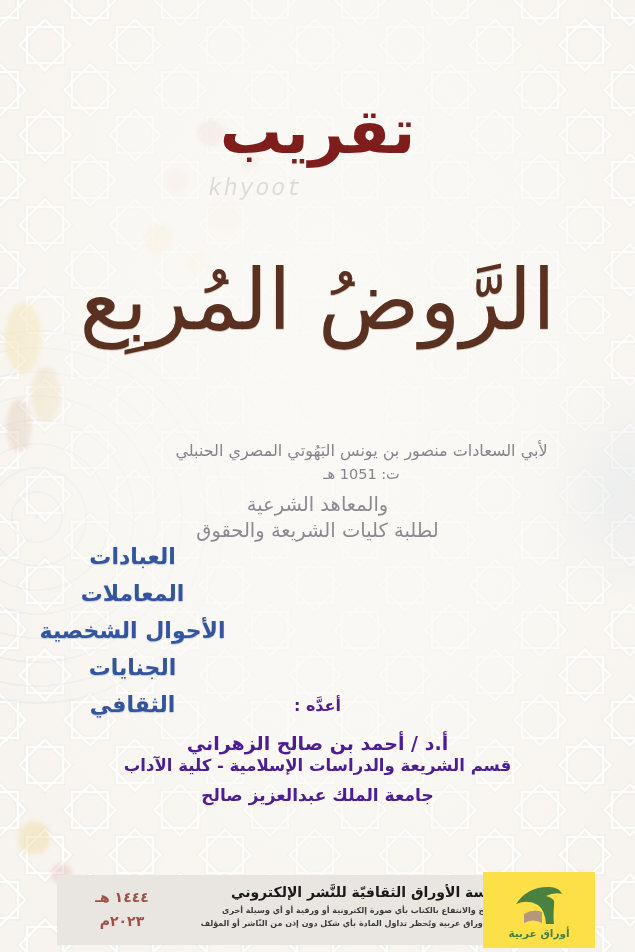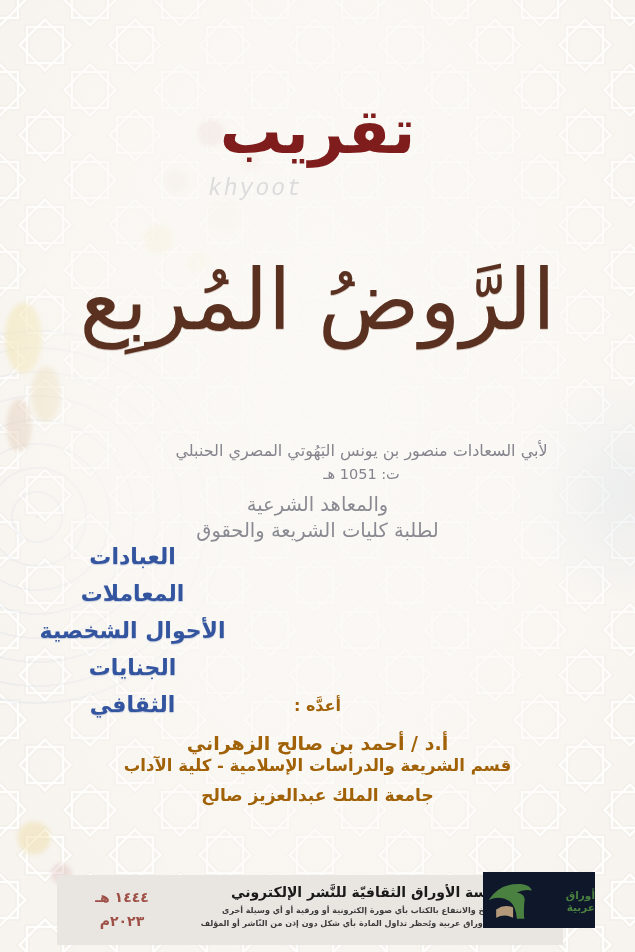--- a/index.html
+++ b/index.html
@@ -91,21 +91,21 @@
   .topics{
     position:absolute;left:10px;top:538px;width:245px;
     list-style:none;margin:0;padding:0;
     text-align:center;direction:rtl;
     color:#33549e;font-weight:bold;font-size:22px;line-height:37px;
     text-shadow:0 1px 1px rgba(51,84,158,0.25);
   }
   
   .prepared{
     position:absolute;left:0;top:696px;width:100%;
-    text-align:center;direction:rtl;color:#a16207;
+    text-align:center;direction:rtl;color:#4c1d95;
   }
   .prepared .heading{font-size:16px;font-weight:bold;}
   .prepared .name{font-size:19px;font-weight:bold;margin-top:17px;}
   .prepared .dept{font-size:16.5px;font-weight:bold;margin-top:2px;}
   .prepared .univ{font-size:17px;font-weight:bold;margin-top:10px;}
   
   .banner-gray{
     position:absolute;left:57px;top:875px;width:506px;height:70px;
     background:#e9e5e1;
     display:flex;flex-direction:row;direction:ltr;
@@ -114,23 +114,23 @@
     width:130px;display:flex;flex-direction:column;justify-content:center;
     text-align:center;direction:rtl;
     color:#9e5047;font-size:14px;font-weight:bold;line-height:1.7;
   }
   .pub{
     flex:1;text-align:center;direction:rtl;padding-top:9px;
   }
   .pub-title{font-size:14px;font-weight:bold;color:#191919;}
   .pub-copy{font-size:8px;font-weight:bold;color:#3c3c3c;line-height:1.5;margin-top:5px;white-space:nowrap;}
   .banner-white{
-    position:absolute;left:483px;top:872px;width:112px;height:56px;
-    background:#0f172a;
-    display:flex;align-items:center;justify-content:center;
+    position:absolute;left:483px;top:872px;width:112px;height:76px;
+    background:#fde047;
+    display:flex;flex-direction:column;align-items:center;justify-content:center;
   }
   .logo-label{font-size:10.5px;font-weight:bold;color:#4a8040;direction:rtl;margin-top:1px;}
 </style>
 </head>
 <body>
 
 <div class="page">
 
   <svg class="bg-pattern" xmlns="http://www.w3.org/2000/svg">
     <defs>

